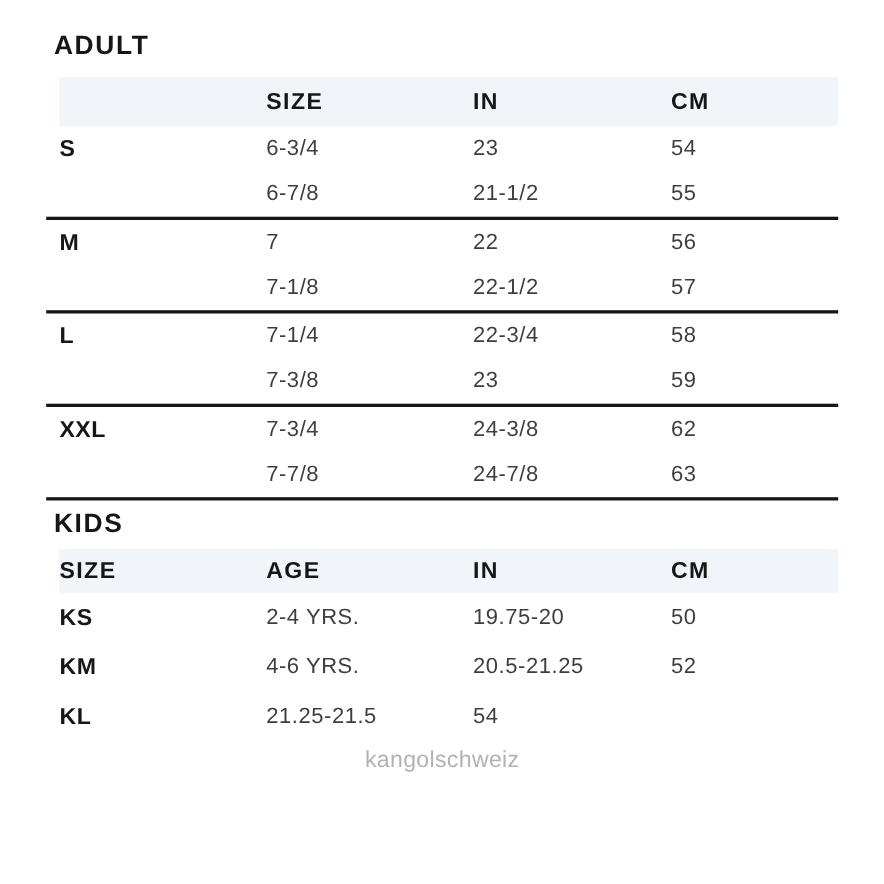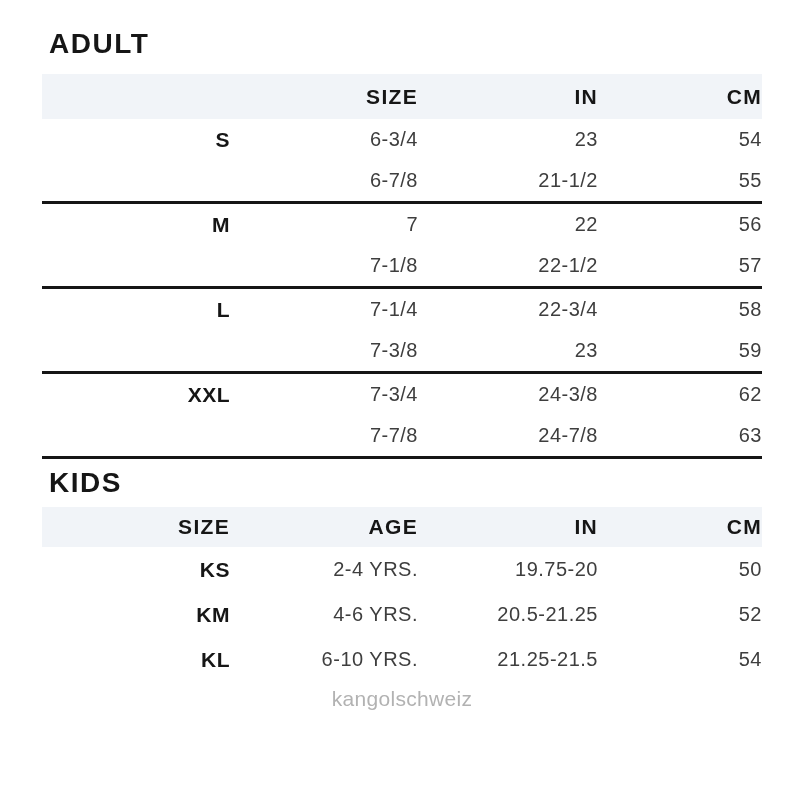--- a/index.html
+++ b/index.html
@@ -8,33 +8,34 @@
     background: #ffffff;
   }
   body {
     font-family: "Liberation Sans", "DejaVu Sans", sans-serif;
     color: var(--heading-text, #161616);
     overflow: hidden;
   }
   .page { width: 804px; height: 804px; padding: 0 42px; }
 
   .section-title {
-    font-size: 28px;
+    font-size: 24px;
     font-weight: 800;
     letter-spacing: 1.5px;
     color: var(--heading-text, #161616);
   }
   .adult-title { padding: 28px 0 14px 7px; }
   .kids-title  { padding: 8px 0 8px 7px; }
 
   .grid-row {
     display: grid;
     grid-template-columns: 188px 188px 180px 164px;
     align-items: center;
-    text-align: right;
+    text-align: left;
+    margin-left: 12px;
   }
   .thead {
     background: var(--header-bg, #f1f4f8);
   }
   .adult .thead { height: 45px; }
   .kids  .thead { height: 40px; }
   .th {
     font-weight: 700;
     font-size: 21px;
     letter-spacing: 1.3px;
@@ -159,21 +160,20 @@
       <div class="cell-value">50</div>
     </div>
     <div class="grid-row data-row">
       <div class="cell-label">KM</div>
       <div class="cell-value">4-6 YRS.</div>
       <div class="cell-value">20.5-21.25</div>
       <div class="cell-value">52</div>
     </div>
     <div class="grid-row data-row">
       <div class="cell-label">KL</div>
-      <div class="cell-value">6-10 YRS.</div>
       <div class="cell-value">21.25-21.5</div>
       <div class="cell-value">54</div>
     </div>
   </div>
 
   <div class="watermark">kangolschweiz</div>
 
 </div>
 
 </body></html>

